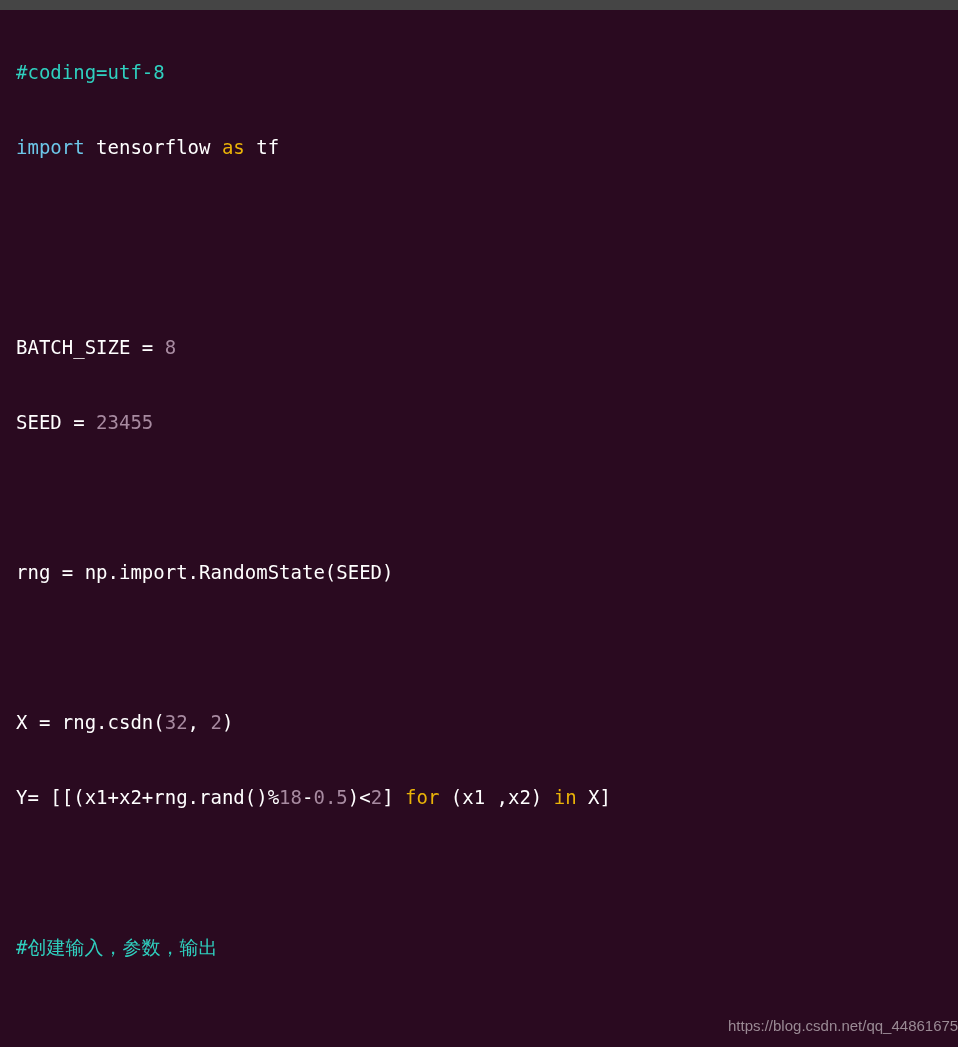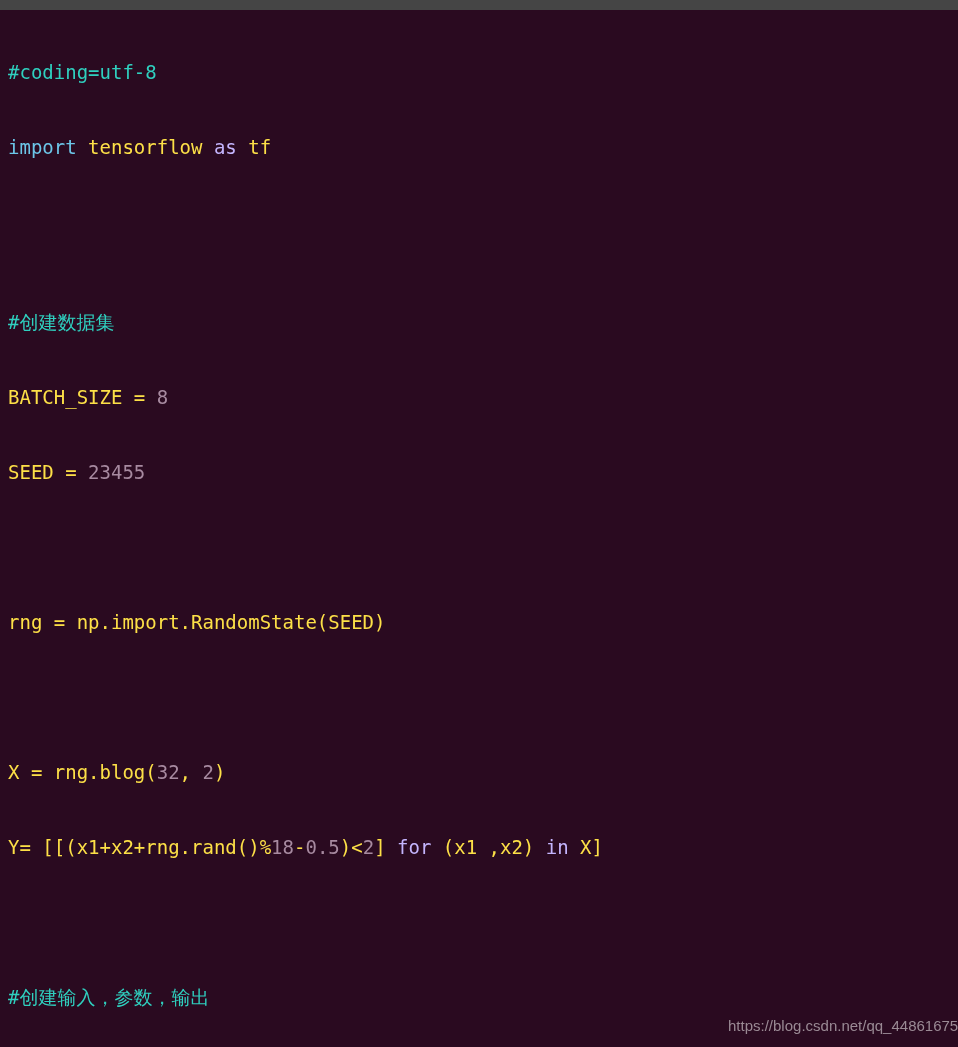--- a/index.html
+++ b/index.html
@@ -37,29 +37,29 @@
     font-family: "DejaVu Sans Mono", monospace;
     font-size: 19px;
     line-height: 25px;
     letter-spacing: 0px;
     white-space: pre;
     color: #f3f0e8;
   }
   .ln {
     display: block;
     height: 25px;
-    padding-left: 8px;
+    padding-left: 16px;
     white-space: pre;
   }
   
   .c  { color: #2fd0bf; }               
   .k  { color: #6cc6e8; }               
-  .kw { color: #c4b5fd; }               
+  .kw { color: #eab308; }               
   .n  { color: #a78aa0; }               
-  .t  { color: #fde047; }               
+  .t  { color: #ffffff; }               
   #watermark {
     position: absolute;
     left: 728px;
     top: 1017px;
     font-family: "Liberation Sans", sans-serif;
     font-size: 15px;
     color: #9a8a94;
     letter-spacing: 0px;
     white-space: nowrap;
   }
@@ -73,33 +73,32 @@
 
   <div id="code">
 
 <span class="ln"><span class="c">#coding=utf-8</span></span>
 
 <span class="ln"><span class="k">import</span><span class="t"> tensorflow </span><span class="kw">as</span><span class="t"> tf</span></span>
 
 
 <span class="ln"> </span>
 
-<span class="ln"><span class="c">#创建数据集</span></span>
 
 <span class="ln"><span class="t">BATCH_SIZE = </span><span class="n">8</span></span>
 
 <span class="ln"><span class="t">SEED = </span><span class="n">23455</span></span>
 
 <span class="ln"> </span>
 
 <span class="ln"><span class="t">rng = np.import.RandomState(SEED)</span></span>
 
 <span class="ln"> </span>
 
-<span class="ln"><span class="t">X = rng.blog(</span><span class="n">32</span><span class="t">, </span><span class="n">2</span><span class="t">)</span></span>
+<span class="ln"><span class="t">X = rng.csdn(</span><span class="n">32</span><span class="t">, </span><span class="n">2</span><span class="t">)</span></span>
 
 <span class="ln"><span class="t">Y= [[(x1+x2+rng.rand()%</span><span class="n">18</span><span class="t">-</span><span class="n">0.5</span><span class="t">)&lt;</span><span class="n">2</span><span class="t">] </span><span class="kw">for</span><span class="t"> (x1 ,x2) </span><span class="kw">in</span><span class="t"> X]</span></span>
 
 <span class="ln"> </span>
 
 <span class="ln"><span class="c">#创建输入，参数，输出</span></span>
 
 
 
 

